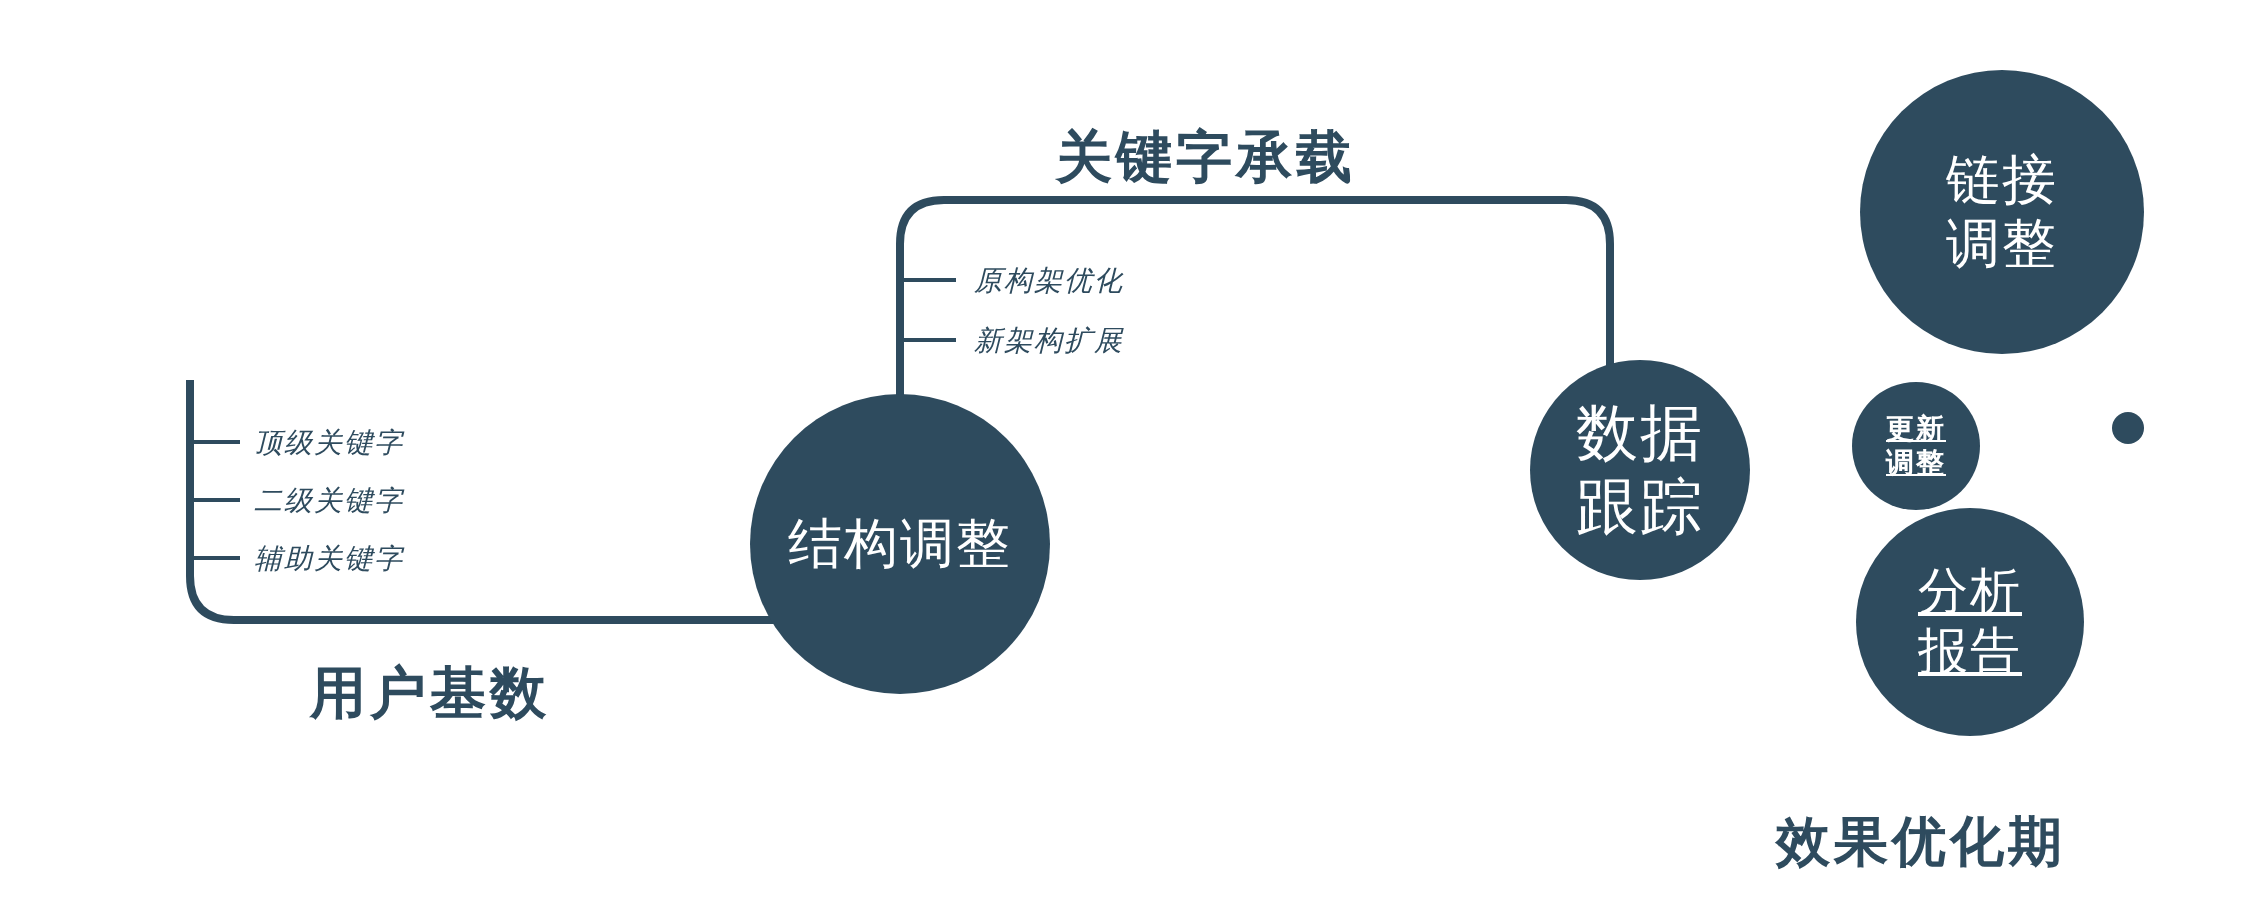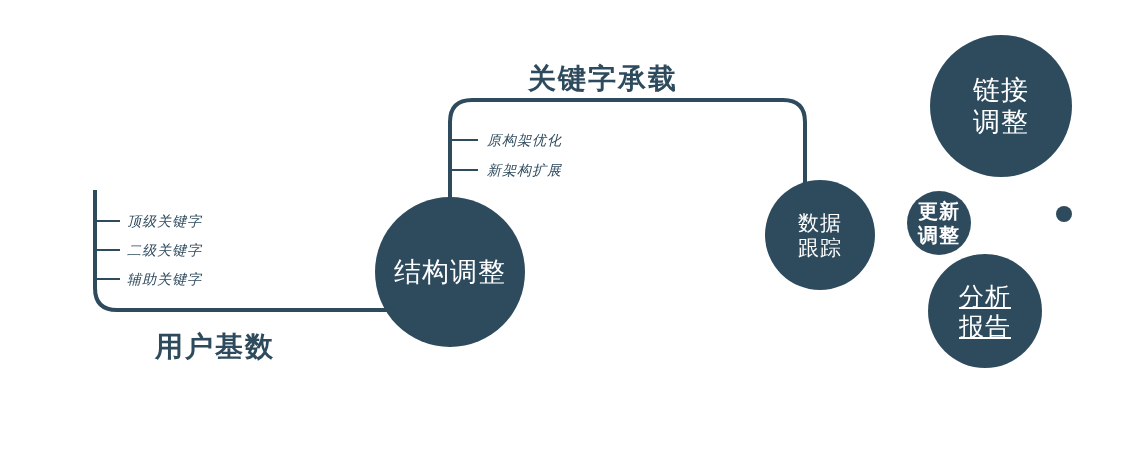--- a/index.html
+++ b/index.html
@@ -43,24 +43,24 @@
     display: flex;
     flex-direction: column;
     align-items: center;
     justify-content: center;
     text-align: center;
     line-height: 1.2;
     letter-spacing: 1px;
   }
   .node-traffic   { left: 17px;  top: 59px;  width: 156px; height: 156px; font-size: 28px; }
   .node-structure { left: 375px; top: 197px; width: 150px; height: 150px; font-size: 27px; }
-  .node-tracking  { left: 765px; top: 180px; width: 110px; height: 110px; font-size: 21px; }
+  .node-tracking  { left: 765px; top: 180px; width: 110px; height: 110px; font-size: 31px; }
   .node-code      { left: 822px; top: 62px;  width: 78px;  height: 78px;  font-size: 16px; }
   .node-link      { left: 930px; top: 35px;  width: 142px; height: 142px; font-size: 27px; }
-  .node-update    { left: 907px; top: 191px; width: 64px;  height: 64px;  font-size: 20px; font-weight: bold; }
+  .node-update    { left: 926px; top: 191px; width: 64px;  height: 64px;  font-size: 14px; font-weight: bold; text-decoration: underline; }
   .node-report    { left: 928px; top: 254px; width: 114px; height: 114px; font-size: 25px; text-decoration: underline; }
   .node-dot       { left: 1056px; top: 206px; width: 16px; height: 16px; }
   .edge-label {
     position: absolute;
     color: var(--text);
     font-size: 28px;
     font-weight: 600;
     letter-spacing: 2px;
     white-space: nowrap;
   }
@@ -136,14 +136,15 @@
 
   <div class="edge-label label-user-base">用户基数</div>
 
   <div class="branch-label bl-traffic-0">顶级关键字</div>
   <div class="branch-label bl-traffic-1">二级关键字</div>
   <div class="branch-label bl-traffic-2">辅助关键字</div>
 
   <div class="branch-label bl-structure-0">原构架优化</div>
   <div class="branch-label bl-structure-1">新架构扩展</div>
 
+  <div class="caption">效果优化期</div>
 
 </div>
 
 </body></html>

